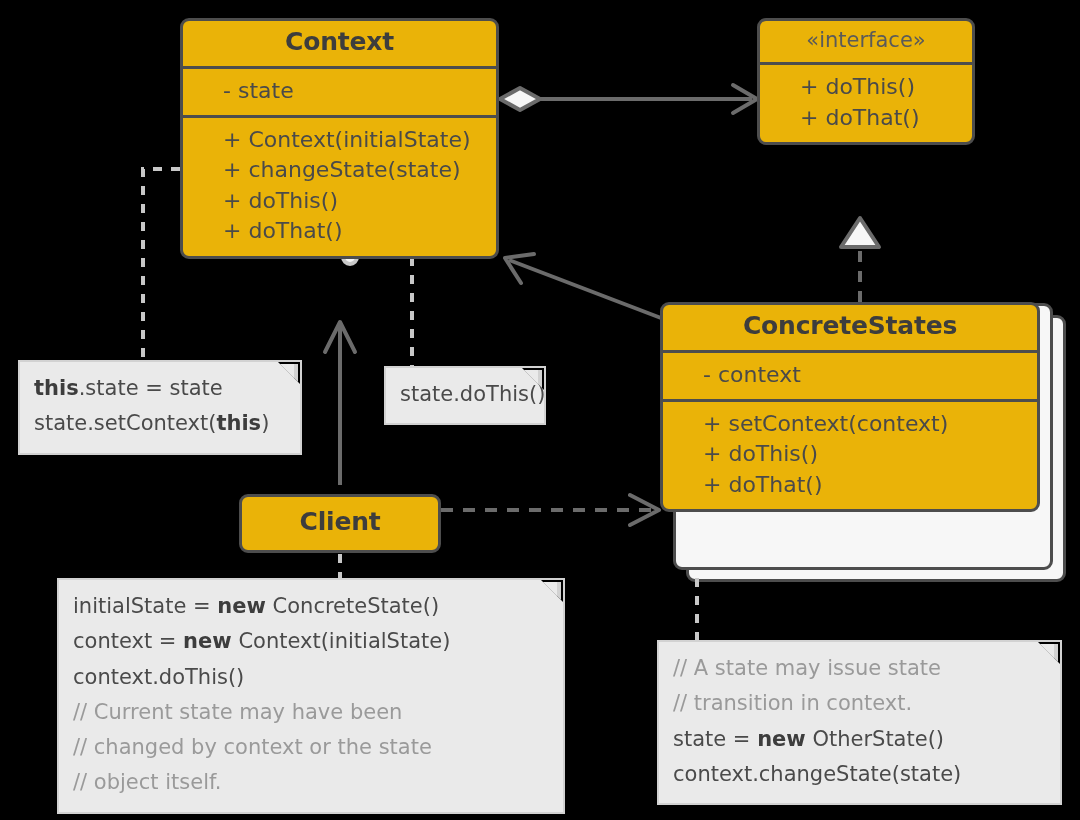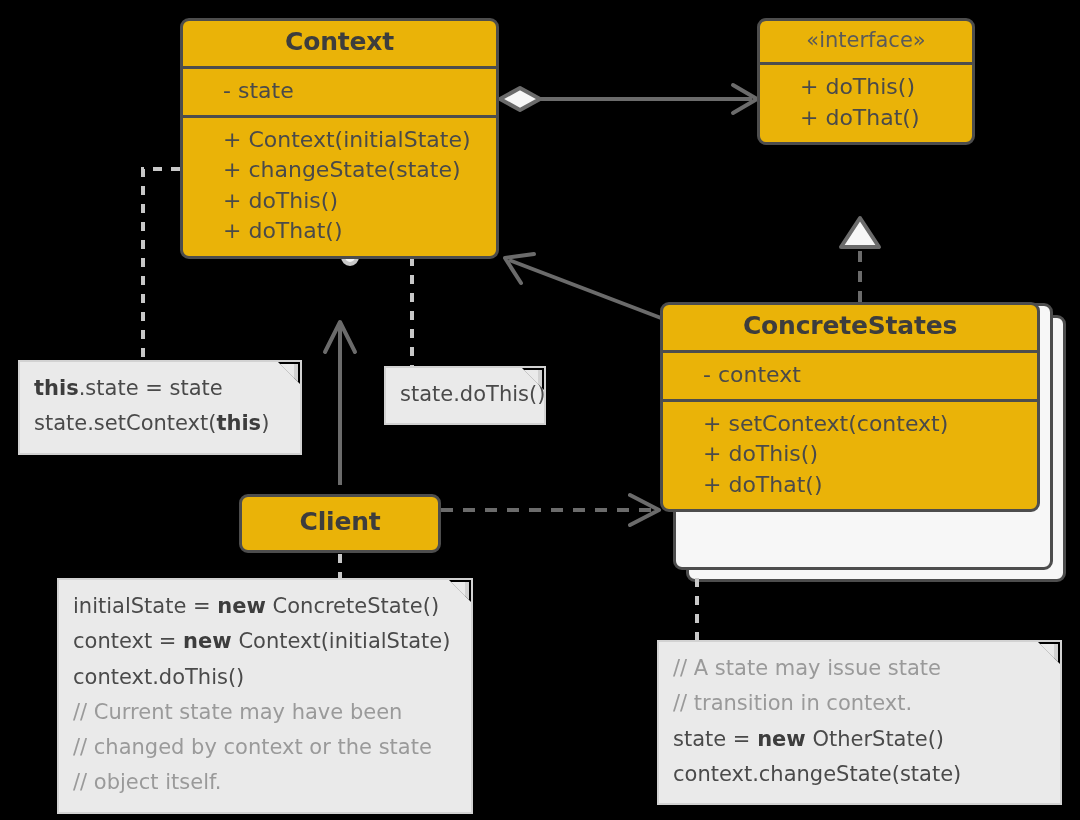--- a/index.html
+++ b/index.html
@@ -217,21 +217,21 @@
 
   <div class="note" style="left:384px; top:366px; width:162px;">
     <span class="fold"></span>
     <span class="fold-inner"></span>
     <span class="fold-inner2"></span>
     <div>
         <div class="note-line"><span>state.doThis()</span></div>
       </div>
   </div>
 
-  <div class="note" style="left:57px; top:578px; width:416px;">
+  <div class="note" style="left:57px; top:578px; width:508px;">
     <span class="fold"></span>
     <span class="fold-inner"></span>
     <span class="fold-inner2"></span>
     <div>
         <div class="note-line"><span>initialState = </span><b>new</b><span> ConcreteState()</span></div>
         <div class="note-line"><span>context = </span><b>new</b><span> Context(initialState)</span></div>
         <div class="note-line"><span>context.doThis()</span></div>
         <div class="note-line comment"><span>// Current state may have been</span></div>
         <div class="note-line comment"><span>// changed by context or the state</span></div>
         <div class="note-line comment"><span>// object itself.</span></div>

